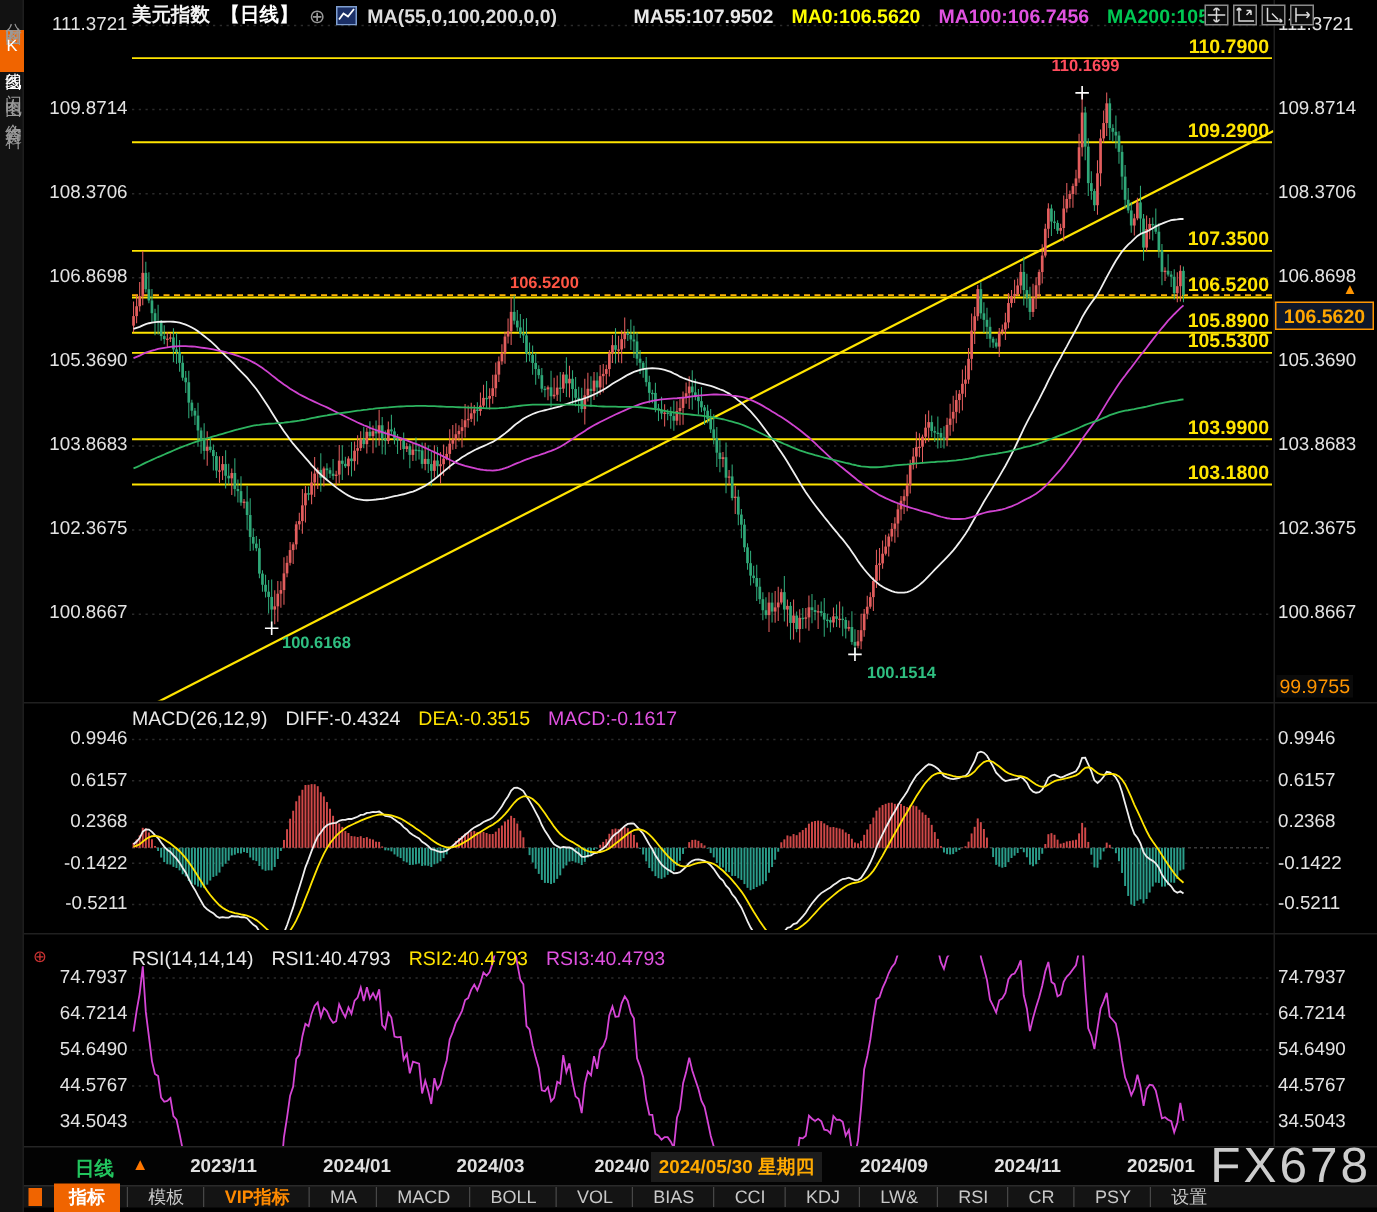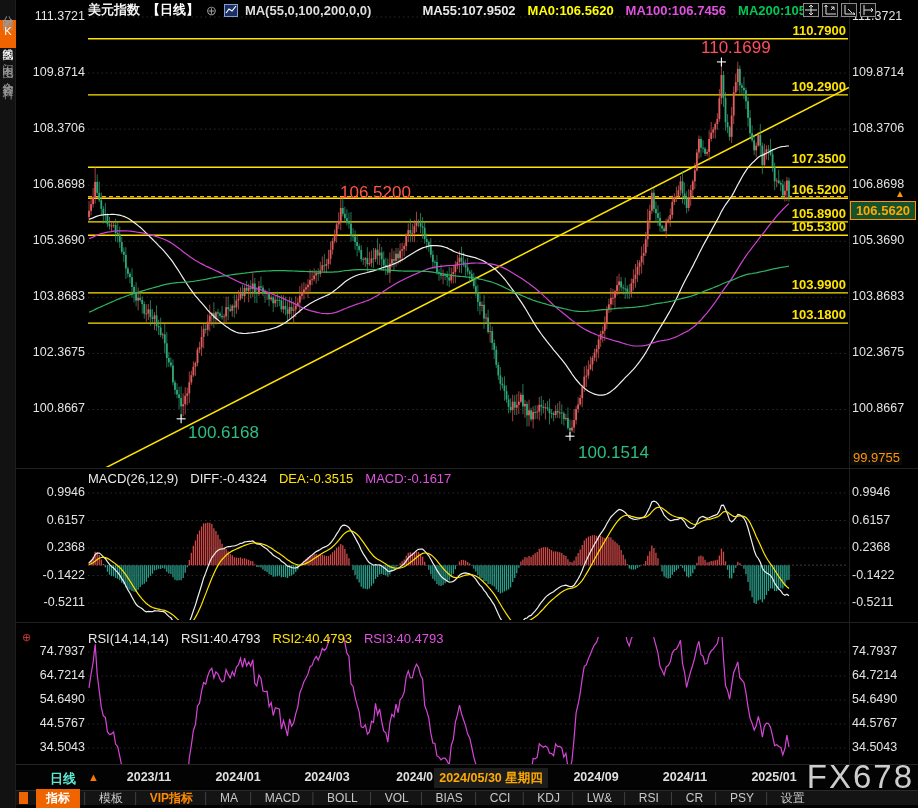--- a/index.html
+++ b/index.html
@@ -14,33 +14,33 @@
   .side-item.active{background:#f06400;color:#fff;}
   
   .header{position:absolute;left:88px;top:0;height:20px;display:flex;align-items:center;gap:7px;
           font-size:13px;font-weight:bold;white-space:nowrap;z-index:5;}
   .sym{color:#f2f2f2;} .per{color:#ffffff;} .plus{color:#9a9a9a;font-weight:normal;}
   .madef{color:#ddd;} #ma-items{display:inline-flex;gap:12px;}
   .mini{display:inline-flex;}
   .winicons{position:absolute;right:42px;top:3px;display:flex;gap:3px;z-index:6;}
   .wib{width:16px;height:14px;border:1px solid #8a8a8a;background:#0c0c0c;display:flex;align-items:center;justify-content:center;}
   .lvl-label{position:absolute;left:600px;width:246px;text-align:right;color:#ffe400;font-size:13px;font-weight:bold;z-index:4;}
-  .anno{position:absolute;font-size:17px;font-weight:normal;z-index:4;white-space:nowrap;}
+  .anno{position:absolute;font-size:11px;font-weight:bold;z-index:4;white-space:nowrap;}
   .price-box{position:absolute;left:850px;top:201px;width:66px;height:19px;border:1px solid #ff9500;
-             color:#ffa600;font-size:13px;font-weight:bold;text-align:center;line-height:17px;background:#14532d;z-index:6;}
+             color:#ffa600;font-size:13px;font-weight:bold;text-align:center;line-height:17px;background:#0f172a;z-index:6;}
   .price-arrow{position:absolute;left:895px;top:188px;color:#ff9500;font-size:10px;z-index:6;}
   .low-tag{position:absolute;left:851px;top:450px;color:#ff9500;font-size:13px;background:#0a0a0a;padding:0 2px;z-index:6;}
   .panel-header{position:absolute;left:88px;font-size:13px;display:flex;gap:12px;white-space:nowrap;z-index:4;}
   .ph-white{color:#e8e8e8;} .ph-yellow{color:#ffe400;} .ph-magenta{color:#e052e0;}
   .rsi-plus{position:absolute;left:22px;top:631px;color:#cc3333;font-size:11px;z-index:4;}
   .sep{position:absolute;left:16px;right:0;height:1px;background:#202020;z-index:2;}
   .vsep{position:absolute;left:849px;top:0;width:1px;height:764px;background:#1f1f1f;z-index:1;}
   
   .dates{position:absolute;left:16px;right:0;top:764px;height:26px;background:#030303;border-top:1px solid #252525;z-index:5;}
-  .period-label{position:absolute;left:34px;top:5px;color:#5eead4;font-size:13px;font-weight:bold;}
+  .period-label{position:absolute;left:34px;top:5px;color:#22c55e;font-size:13px;font-weight:bold;}
   .period-arrow{position:absolute;left:72px;top:6px;color:#ff7700;font-size:11px;}
   .date-label{position:absolute;top:5px;color:#e0e0e0;font-size:12.5px;font-weight:bold;text-align:center;width:60px;}
   .date-partial{position:absolute;top:5px;left:371px;width:46px;overflow:hidden;color:#e0e0e0;font-size:12px;font-weight:bold;text-align:right;}
   .cross-date{position:absolute;left:418px;top:3px;width:114px;height:20px;background:#1c1c1c;color:#ffaa00;
               font-size:12.5px;font-weight:bold;text-align:center;line-height:20px;z-index:6;}
   
   .toolbar{position:absolute;left:16px;right:0;top:790px;height:15px;background:#141414;border-top:1px solid #2a2a2a;
            display:flex;align-items:center;padding-left:3px;z-index:6;font-size:12px;}
   .tb-led{width:9px;height:12px;background:#f06400;margin-right:8px;}
   .tab{color:#c8c8c8;padding:1px 8px;white-space:nowrap;}

